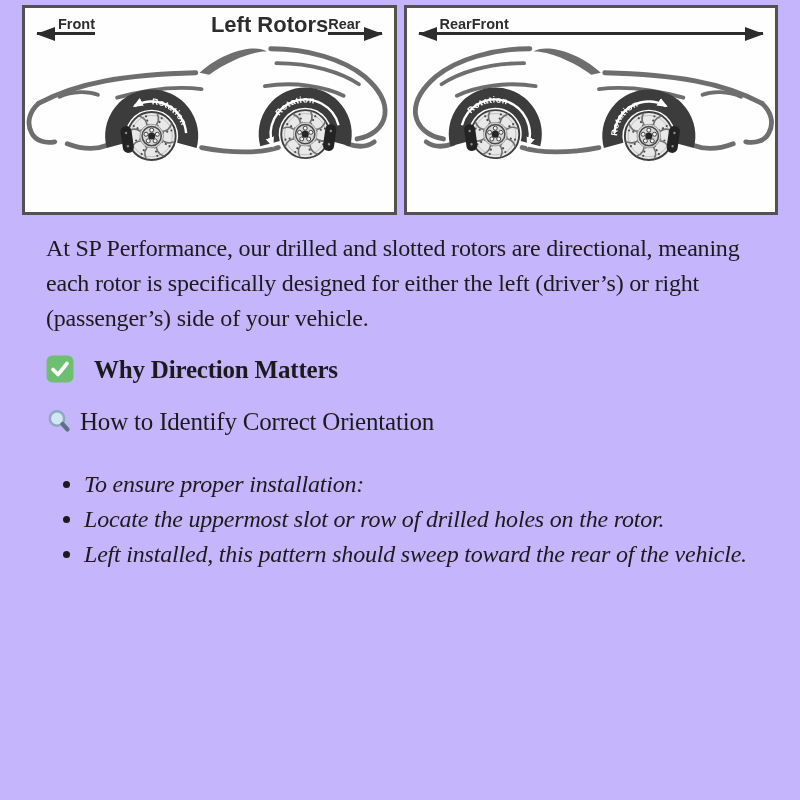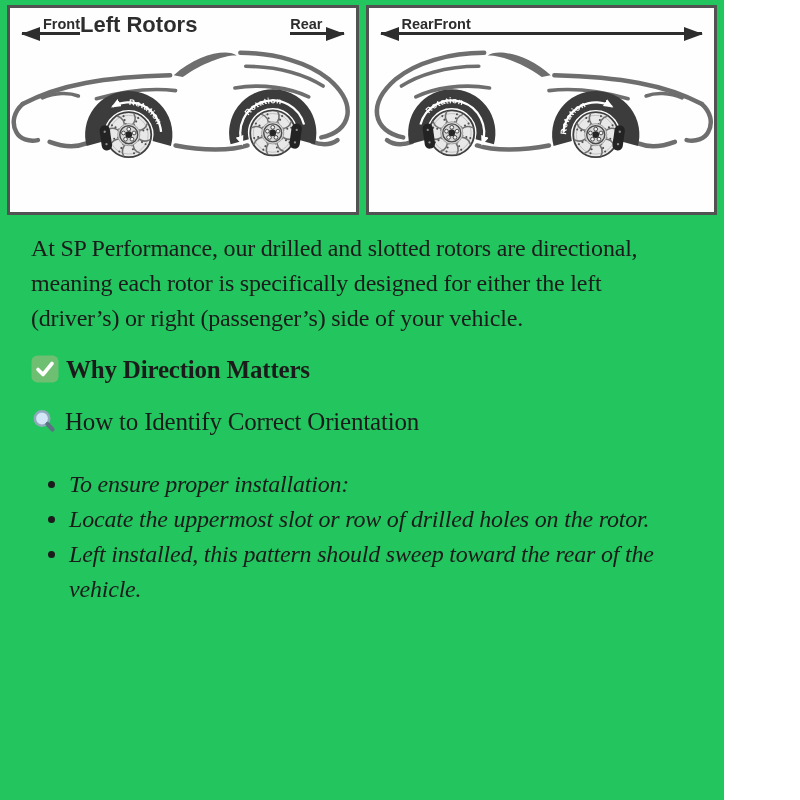--- a/index.html
+++ b/index.html
@@ -1,39 +1,39 @@
 <!DOCTYPE html>
 <html><head>
 <meta charset="utf-8">
 <style>
   html,body{margin:0;padding:0;background:#ffffff;}
-  .page{width:724px;height:800px;background:#22c55e;box-sizing:border-box;padding:5px 7px 0;overflow:hidden;}
+  .page{width:800px;height:800px;background:#c4b5fd;box-sizing:border-box;padding:5px 22px 0;overflow:hidden;}
 
   
   .diagram{display:flex;gap:7px;}
   .panel{flex:1;height:210px;border:3px solid #525252;background:#fefefe;box-sizing:border-box;
          font-family:"Liberation Sans",sans-serif;color:#2d2d2d;position:relative;}
   .panel-head{display:grid;grid-template-columns:auto 1fr auto;align-items:start;padding:6px 12px 0;}
-  .panel-title{font-weight:bold;font-size:22px;line-height:22px;text-align:left;letter-spacing:0;}
+  .panel-title{font-weight:bold;font-size:22px;line-height:22px;text-align:right;letter-spacing:0;}
   .panel-sub{font-weight:bold;font-style:italic;font-size:13.5px;text-align:center;margin-top:1px;}
   .dir{position:relative;font-weight:bold;font-size:14.5px;line-height:15px;padding-bottom:6px;margin-top:3px;color:#2d2d2d;}
   .dir::after{content:"";position:absolute;left:0;right:0;bottom:3px;height:3px;background:#2d2d2d;}
   .dir.left{padding-left:21px;}
   .dir.left::before{content:"";position:absolute;left:-1px;bottom:-2.5px;width:0;height:0;
       border-top:7px solid transparent;border-bottom:7px solid transparent;border-right:19px solid #2d2d2d;}
   .dir.right{padding-right:21px;}
   .dir.right::before{content:"";position:absolute;right:-1px;bottom:-2.5px;width:0;height:0;
       border-top:7px solid transparent;border-bottom:7px solid transparent;border-left:19px solid #2d2d2d;}
   .panel svg.car{display:block;width:100%;height:150px;margin-top:1px;}
 
   
   .content{font-family:"Liberation Serif",serif;color:#1b1b1b;font-size:24px;line-height:35px;
            letter-spacing:-0.2px;padding:0 24px;}
   .intro{margin:16px 0 0;max-width:733px;}
-  .h-why{display:flex;align-items:center;gap:7px;margin:15px 0 0;font-size:25px;font-weight:bold;height:36px;}
+  .h-why{display:flex;align-items:center;gap:20px;margin:15px 0 0;font-size:25px;font-weight:bold;height:36px;}
   .h-how{display:flex;align-items:center;gap:7px;margin:16px 0 0;font-size:25px;font-weight:normal;height:36px;}
   .lead{margin:14px 0 0;}
   ul.blist{list-style:none;margin:3px 0 0;padding:0;}
   ul.blist.second{margin-top:28px;font-style:italic;}
   ul.blist li{position:relative;padding-left:38px;max-width:728px;}
   ul.blist li::before{content:"";position:absolute;left:17px;top:14px;width:7px;height:7px;border-radius:50%;background:#1b1b1b;}
   .emoji-icon{flex:0 0 auto;display:inline-flex;}
 </style>
 </head>
 <body>

